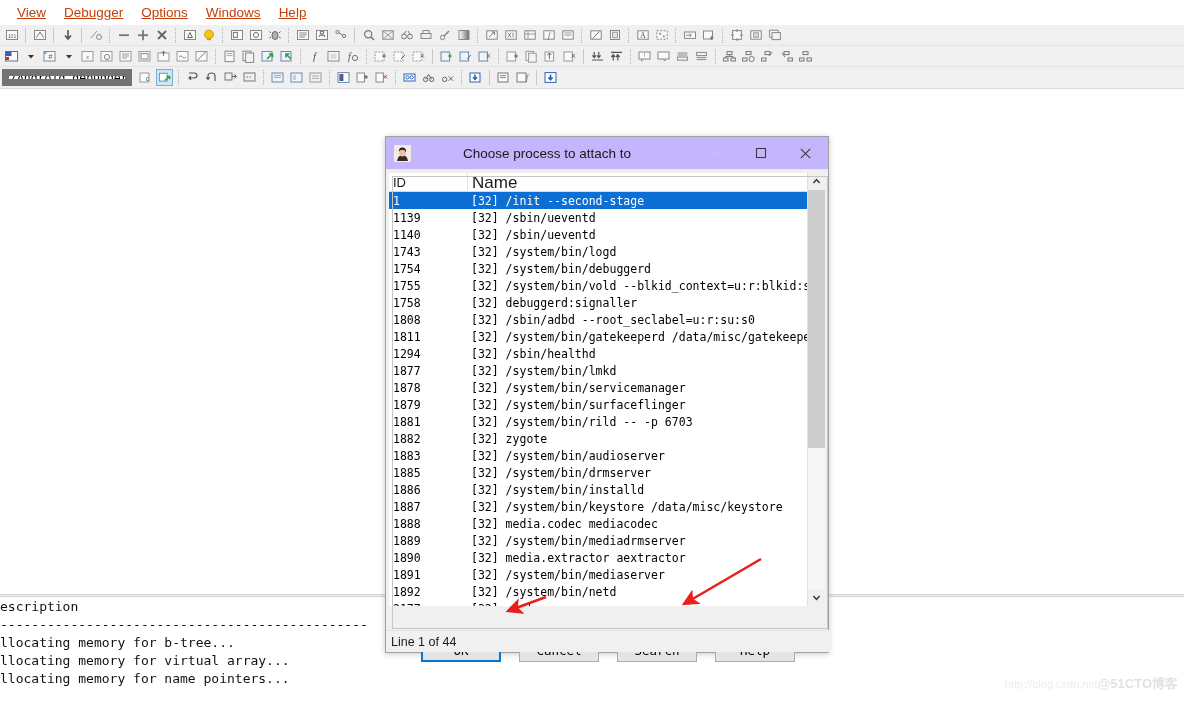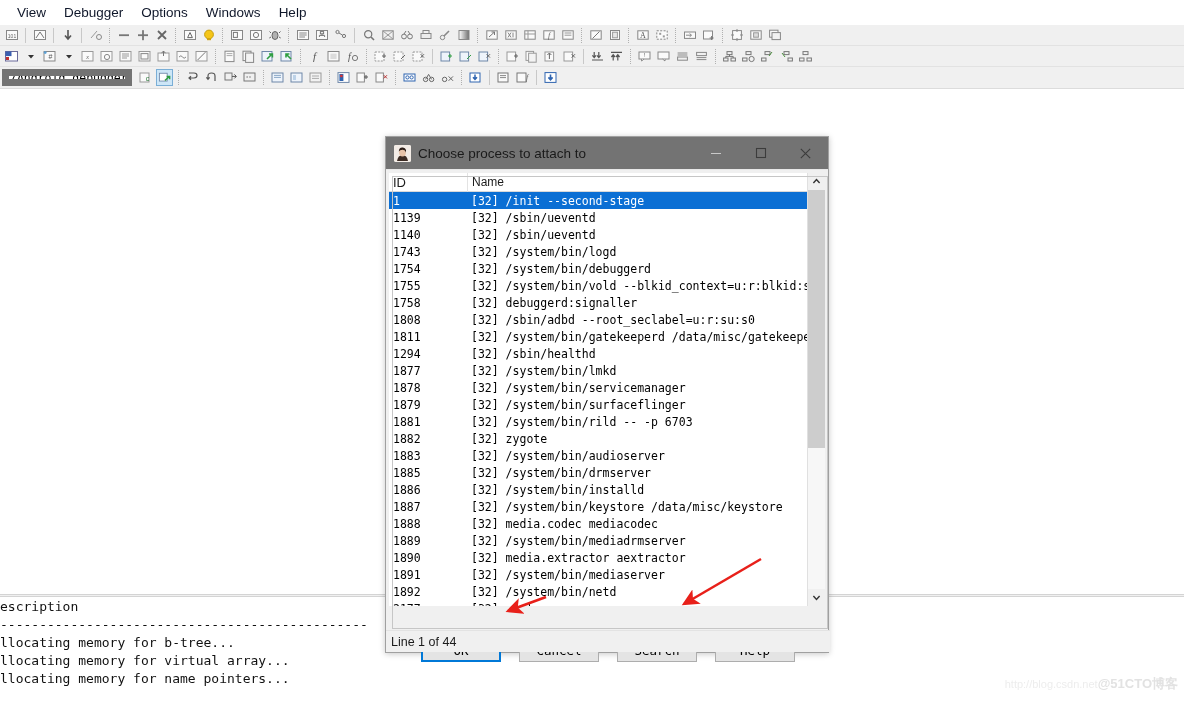--- a/index.html
+++ b/index.html
@@ -11,21 +11,21 @@
     font-family: "Liberation Sans", sans-serif;
   }
   #root { position: relative; width: 1184px; height: 703px; background: #ffffff; }
 
   
   .menubar {
     position: absolute; left: 0; top: 0; width: 1184px; height: 25px;
     background: #ffffff; display: flex; align-items: center; padding-left: 8px;
   }
   .menubar .mi {
-    font-size: 13.5px; color: #0f172a; padding: 2px 9px; white-space: nowrap;
+    font-size: 13.5px; color: #c2410c; padding: 2px 9px; white-space: nowrap; text-decoration: underline;
   }
 
   
   .toolbar {
     position: absolute; left: 0; width: 1184px; height: 21px;
     background: #f0f0f0; border-bottom: 1px solid #e2e2e2;
     display: flex; align-items: center; padding-left: 2px;
   }
   .tb1 { top: 25px; }
   .tb2 { top: 46px; }
@@ -91,22 +91,22 @@
   }
   .watermark .url { color: #ededed; font-weight: normal; font-size: 11px; }
 
   
   .dialog {
     position: absolute; left: 385px; top: 136px; width: 444px; height: 517px;
     background: #f0f0f0; border: 1px solid #a0a0a0;
     box-shadow: 0 1px 6px rgba(0,0,0,0.22);
   }
   .dlg-title {
-    height: 33px; background: #737373; display: flex; align-items: center;
-    padding-left: 8px; border-bottom: 1px solid #e8e8e8;
+    height: 33px; background: #c4b5fd; display: flex; align-items: center;
+    padding-left: 8px; border-bottom: 1px solid #e8e8e8; gap: 45px;
   }
   .dlg-icon {
     width: 17px; height: 17px; flex: 0 0 auto; margin-right: 7px;
     border-radius: 2px; overflow: hidden; position: relative; background: #f5f0ec;
   }
   .dlg-title-text { font-size: 13.5px; color: #1a1a1a; flex: 1 1 auto; }
   .dlg-btns { display: flex; align-items: center; height: 33px; }
   .dlg-btn {
     width: 45px; height: 32px; display: flex; align-items: center; justify-content: center;
     color: #3c3c3c;
@@ -117,21 +117,21 @@
 
   .list-wrap {
     position: absolute; left: 3px; top: 3px; width: 438px; height: 565px;
   }
   .list-head {
     position: absolute; left: 0; top: 0; width: 418px; height: 19px;
     background: #ffffff; border-bottom: 1px solid #d9d9d9;
     display: flex; align-items: center;
   }
   .list-head .h-id { width: 78px; font-size: 13px; color: #1b1b1b; padding-left: 4px; }
-  .list-head .h-name { font-size: 12px; color: #1b1b1b; padding-left: 4px;
+  .list-head .h-name { font-size: 17px; color: #1b1b1b; padding-left: 4px;
     border-left: 1px solid #e3e3e3; height: 19px; line-height: 19px; flex: 1 1 auto; }
 
   .list-body {
     position: absolute; left: 0; top: 19px; width: 418px; height: 414px;
     background: #ffffff; overflow: hidden;
   }
   .row { height: 17px; display: flex; align-items: center; white-space: nowrap; }
   .row .c-id {
     width: 78px; flex: 0 0 auto; padding-left: 4px;
     font-family: "DejaVu Sans Mono", monospace; font-size: 11.5px; color: #000;

